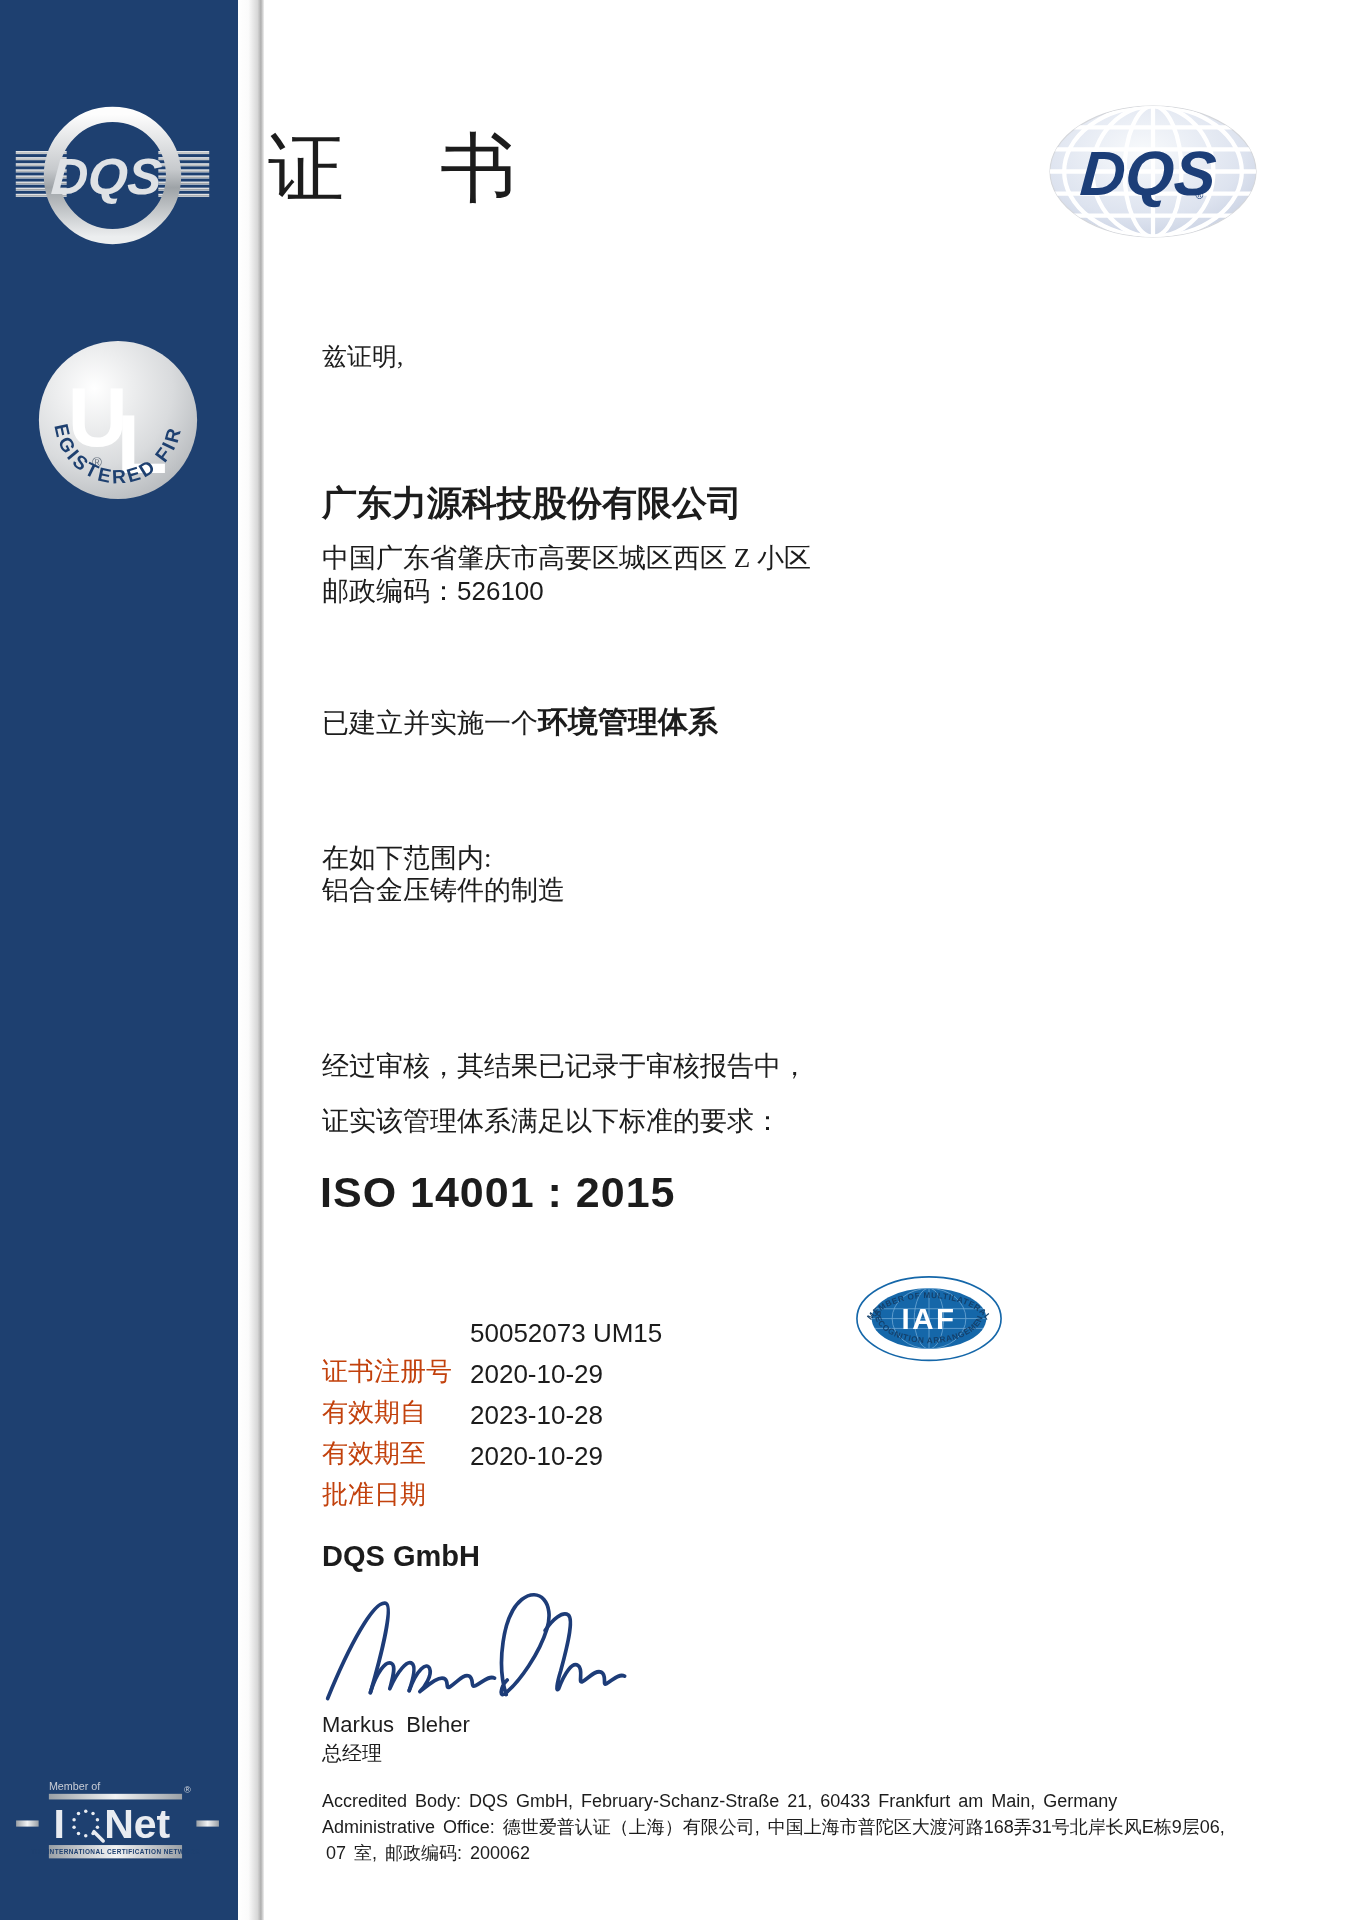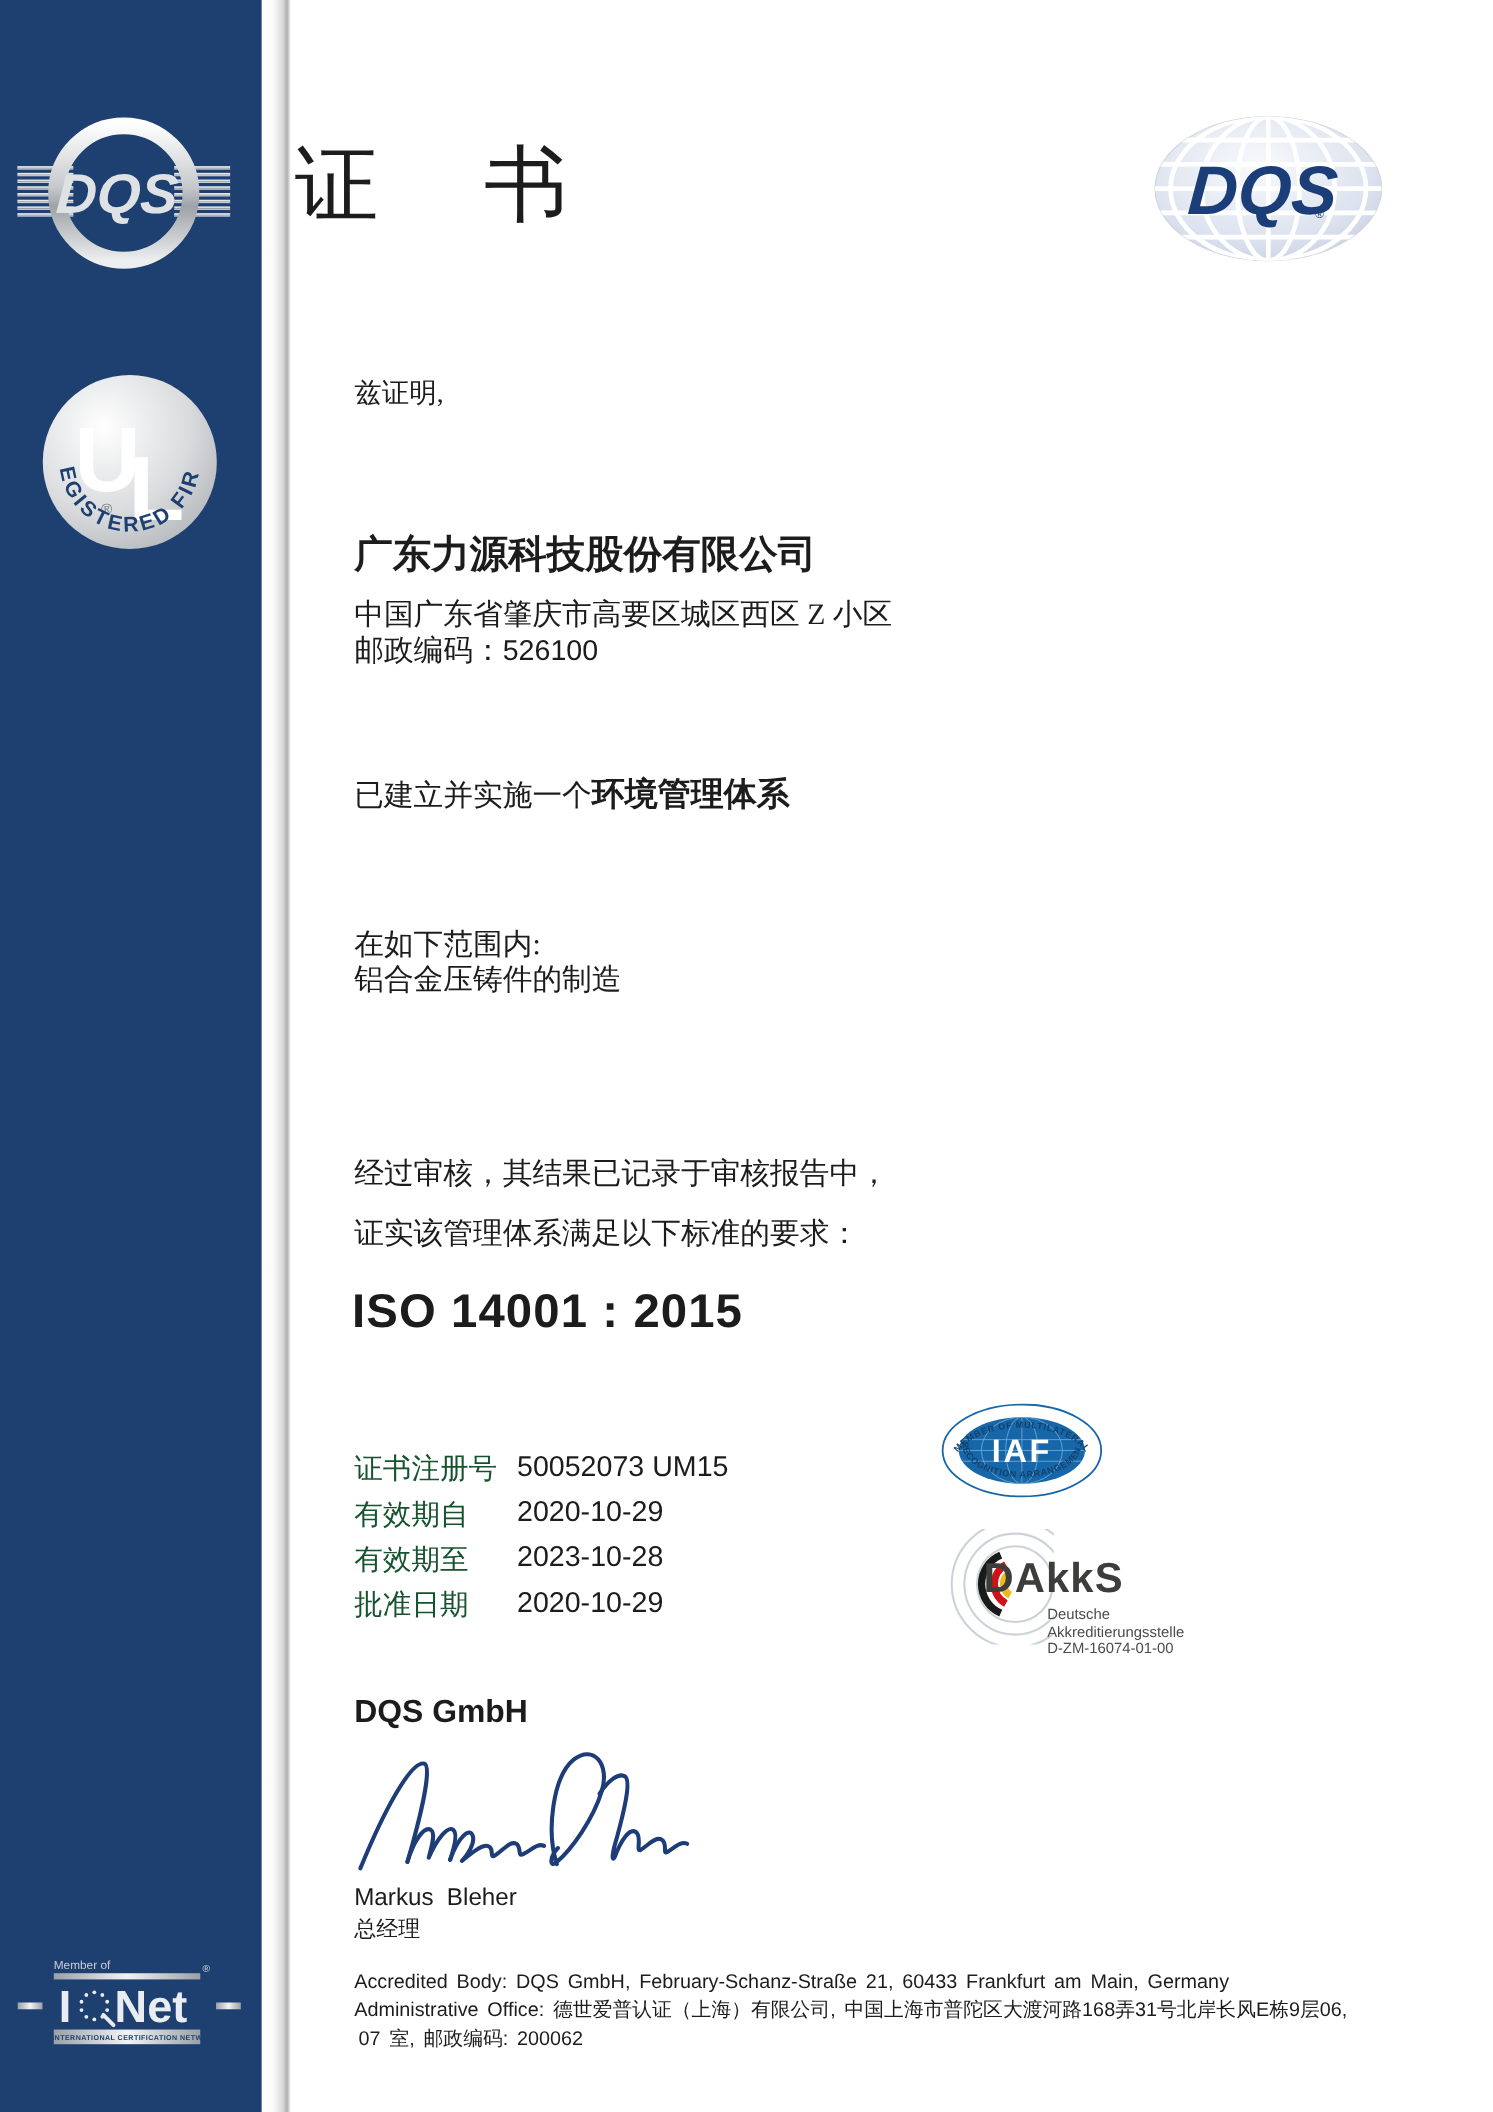--- a/index.html
+++ b/index.html
@@ -29,21 +29,21 @@
   .statement    { position:absolute; left:322px; top:702px; font-size:27px; }
   .statement strong { font-size:30px; }
   .scope-label  { position:absolute; left:322px; top:840px; font-size:27px; }
   .scope-text   { position:absolute; left:322px; top:872px; font-size:27px; }
   .audit1       { position:absolute; left:322px; top:1048px; font-size:27px; }
   .audit2       { position:absolute; left:322px; top:1080px; font-size:27px;margin-top:23px; }
   .iso          { position:absolute; left:320px; top:1168px; font-size:43px; font-weight:bold; letter-spacing:1px; }
 
   .details      { position:absolute; left:322px; top:1318px; }
   .detail-row   { display:flex; height:41px; align-items:flex-start; }
-  .detail-row .dl { width:148px; font-size:26px; font-family:"Liberation Serif","DejaVu Serif",serif; color:#14532d; }
+  .detail-row .dl { width:148px; font-size:26px; font-family:"Liberation Serif","DejaVu Serif",serif; color:#c2410c;margin-top:36px; }
   .detail-row .dv { font-size:26px; font-family:"Liberation Sans","DejaVu Sans",sans-serif; color:#1c1c1c; }
 
   .issuer       { position:absolute; left:322px; top:1540px; font-size:29px; font-weight:bold; }
   .signature    { position:absolute; left:316px; top:1582px; }
   .signer-name  { position:absolute; left:322px; top:1712px; font-size:22px; word-spacing:6px; color:#2a2a2a; }
   .signer-title { position:absolute; left:322px; top:1740px; font-size:20px; }
 
   .footer { position:absolute; left:322px; top:1788px; width:930px; font-size:18px; line-height:26px;
             word-spacing:3px; color:#1c1c1c; }
   .footer .fl3 { padding-left:4px; }
@@ -232,38 +232,20 @@
     </g>
     <text font-size="10" font-weight="bold" fill="#14406b" letter-spacing="0.8" font-family="Liberation Sans, sans-serif">
       <textPath href="#iafTop" startOffset="50%" text-anchor="middle">MEMBER OF MULTILATERAL</textPath>
     </text>
     <text font-size="10" font-weight="bold" fill="#14406b" letter-spacing="0.8" font-family="Liberation Sans, sans-serif">
       <textPath href="#iafBot" startOffset="50%" text-anchor="middle">RECOGNITION ARRANGEMENT</textPath>
     </text>
     <text x="90" y="65" text-anchor="middle" font-size="36" font-weight="bold" fill="#ffffff" letter-spacing="3" font-family="Liberation Sans, sans-serif">IAF</text>
   </svg>
 
-  <div class="dakks">
-    <svg class="dakks-emblem" width="110" height="105" viewBox="0 0 115 105">
-      <g fill="none" stroke="#ccd3d8" stroke-width="2">
-        <circle cx="78" cy="50" r="36"></circle>
-          <circle cx="78" cy="50" r="48"></circle>
-          <circle cx="78" cy="50" r="60"></circle>
-      </g>
-      <path d="M64.6,22.4 A30,30 0 0 0 64.6,77.6" fill="none" stroke="#1a1a1a" stroke-width="7"></path>
-      <path d="M69.5,31.5 A21,21 0 0 0 69.5,68.5" fill="none" stroke="#d01317" stroke-width="7"></path>
-      <path d="M73.5,39.5 A12,12 0 0 0 73.5,60.5" fill="none" stroke="#efb91e" stroke-width="7"></path>
-    </svg>
-    <div class="dakks-name sans">DAkkS</div>
-    <div class="dakks-sub sans">
-      <div>Deutsche</div>
-      <div>Akkreditierungsstelle</div>
-      <div>D-ZM-16074-01-00</div>
-    </div>
-  </div>
 
   <h2 class="issuer sans">DQS GmbH</h2>
 
   <svg class="signature" width="330" height="132" viewBox="0 0 340 132">
     <g fill="none" stroke="#1d3c78" stroke-width="3.8" stroke-linecap="round" stroke-linejoin="round">
       <path d="M12,118 C34,64 60,16 72,20 C80,23 66,78 56,112"></path>
       <path d="M56,112 C62,92 72,78 78,82 C83,85 78,100 76,108 C84,90 94,78 99,82 C104,86 98,104 96,110"></path>
       <path d="M96,110 C104,88 114,80 117,87 C120,94 112,106 107,111 C118,102 128,94 133,98 C137,101 133,109 138,106 C146,101 152,92 158,95 C163,98 159,107 164,105 C172,101 178,94 184,97"></path>
       <path d="M196,114 C186,84 192,32 212,16 C230,2 246,20 238,46 C230,72 210,100 196,112 C188,119 190,106 197,99"></path>
       <path d="M236,48 C244,36 254,28 260,32 C266,37 258,68 252,90 C248,103 247,112 250,108 C256,92 264,80 270,84 C276,88 270,102 274,101 C281,97 288,88 294,91 C300,94 295,105 299,103 C306,99 312,92 318,95"></path>

